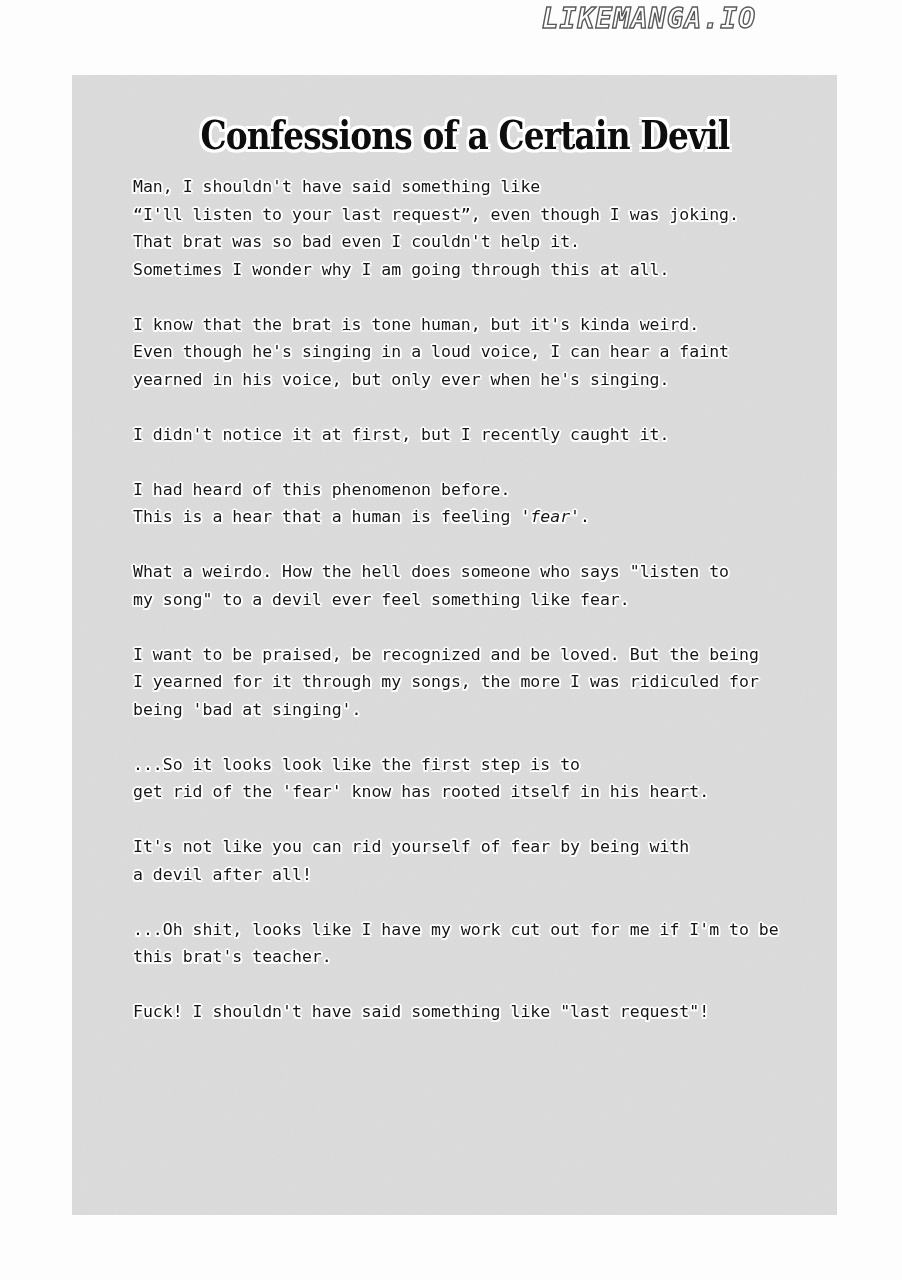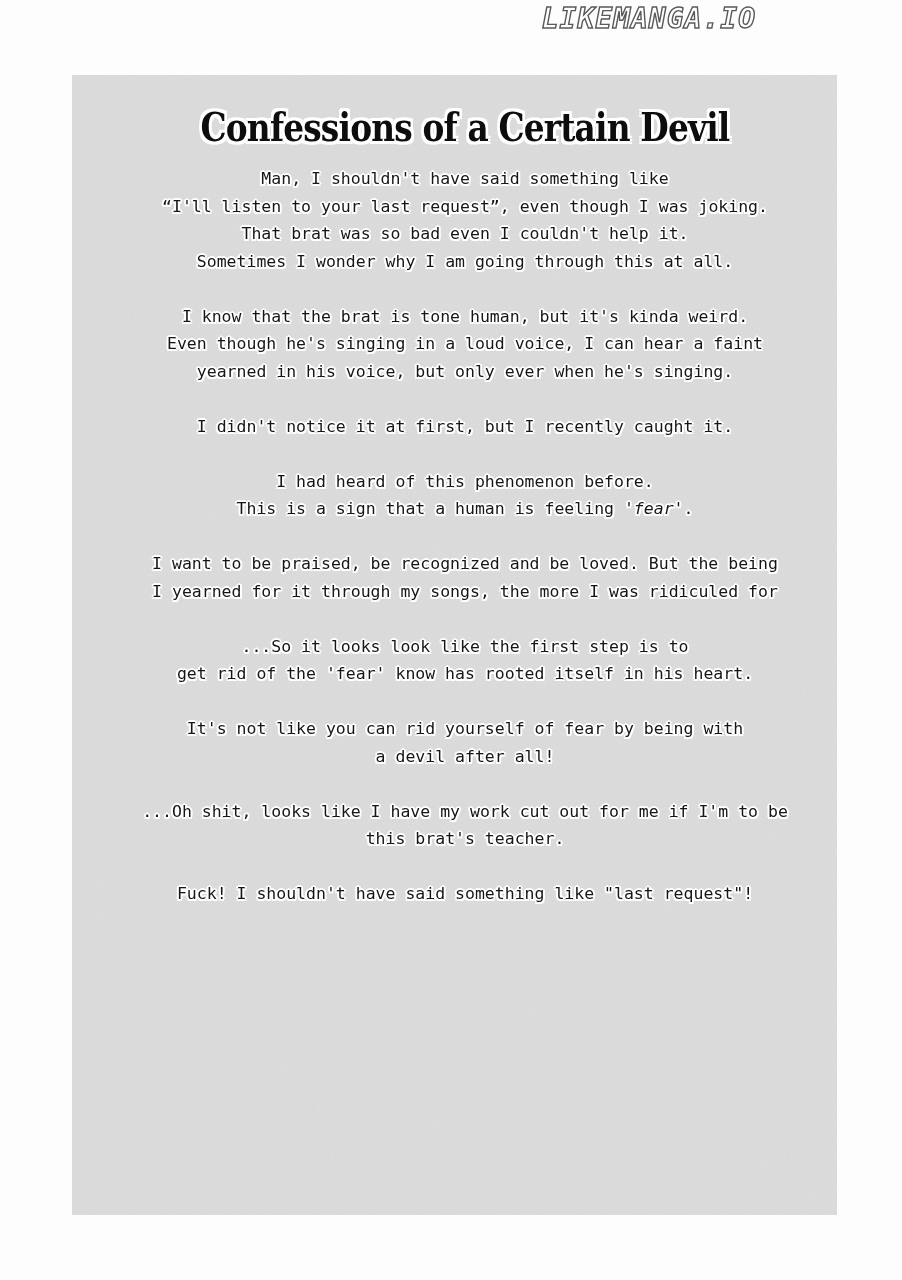--- a/index.html
+++ b/index.html
@@ -44,40 +44,40 @@
     position: absolute;
     left: 0; top: 0;
     width: 100%;
     height: 100%;
     opacity: 0.55;
     pointer-events: none;
   }
   .content {
     position: relative;
     z-index: 1;
-    padding: 28px 40px 0 61px;
+    padding: 36px 40px 0 61px;
   }
   .title {
     font-family: "DejaVu Serif", serif;
     font-weight: bold;
     font-size: 40px;
     line-height: 48px;
     letter-spacing: -1px;
     color: #0d0d0d;
     text-align: center;
     margin: 0 0 14px 0;
     transform: scaleX(0.82);
     transform-origin: 50% 50%;
     text-shadow:
       -3px -3px 0 #fff,  3px -3px 0 #fff,
       -3px  3px 0 #fff,  3px  3px 0 #fff,
       -3px  0   0 #fff,  3px  0   0 #fff,
        0   -3px 0 #fff,  0    3px 0 #fff;
   }
-  .para { margin: 0 0 27.5px 0; text-align: center; }
+  .para { margin: 0 0 27.5px 0; }
   .line {
     font-size: 16.5px;
     line-height: 27.5px;
     color: #161616;
     white-space: pre;
     text-shadow:
       -1.5px -1.5px 0 #fff,  1.5px -1.5px 0 #fff,
       -1.5px  1.5px 0 #fff,  1.5px  1.5px 0 #fff,
       -2px    0     0 #fff,  2px    0     0 #fff,
        0     -2px   0 #fff,  0      2px   0 #fff;
@@ -117,25 +117,30 @@
           <div class="para">
             <div class="line"><span>I know that the brat is tone human, but it's kinda weird.</span></div>
             <div class="line"><span>Even though he's singing in a loud voice, I can hear a faint</span></div>
             <div class="line"><span>yearned in his voice, but only ever when he's singing.</span></div>
           </div>
           <div class="para">
             <div class="line"><span>I didn't notice it at first, but I recently caught it.</span></div>
           </div>
           <div class="para">
             <div class="line"><span>I had heard of this phenomenon before.</span></div>
-            <div class="line"><span>This is a sign that a human is feeling </span><span class="it">'fear'</span><span>.</span></div>
+            <div class="line"><span>This is a hear that a human is feeling </span><span class="it">'fear'</span><span>.</span></div>
+          </div>
+          <div class="para">
+            <div class="line"><span>What a weirdo. How the hell does someone who says "listen to</span></div>
+            <div class="line"><span>my song" to a devil ever feel something like fear.</span></div>
           </div>
           <div class="para">
             <div class="line"><span>I want to be praised, be recognized and be loved. But the being</span></div>
             <div class="line"><span>I yearned for it through my songs, the more I was ridiculed for</span></div>
+            <div class="line"><span>being 'bad at singing'.</span></div>
           </div>
           <div class="para">
             <div class="line"><span>...So it looks look like the first step is to</span></div>
             <div class="line"><span>get rid of the 'fear' know has rooted itself in his heart.</span></div>
           </div>
           <div class="para">
             <div class="line"><span>It's not like you can rid yourself of fear by being with</span></div>
             <div class="line"><span>a devil after all!</span></div>
           </div>
           <div class="para">

